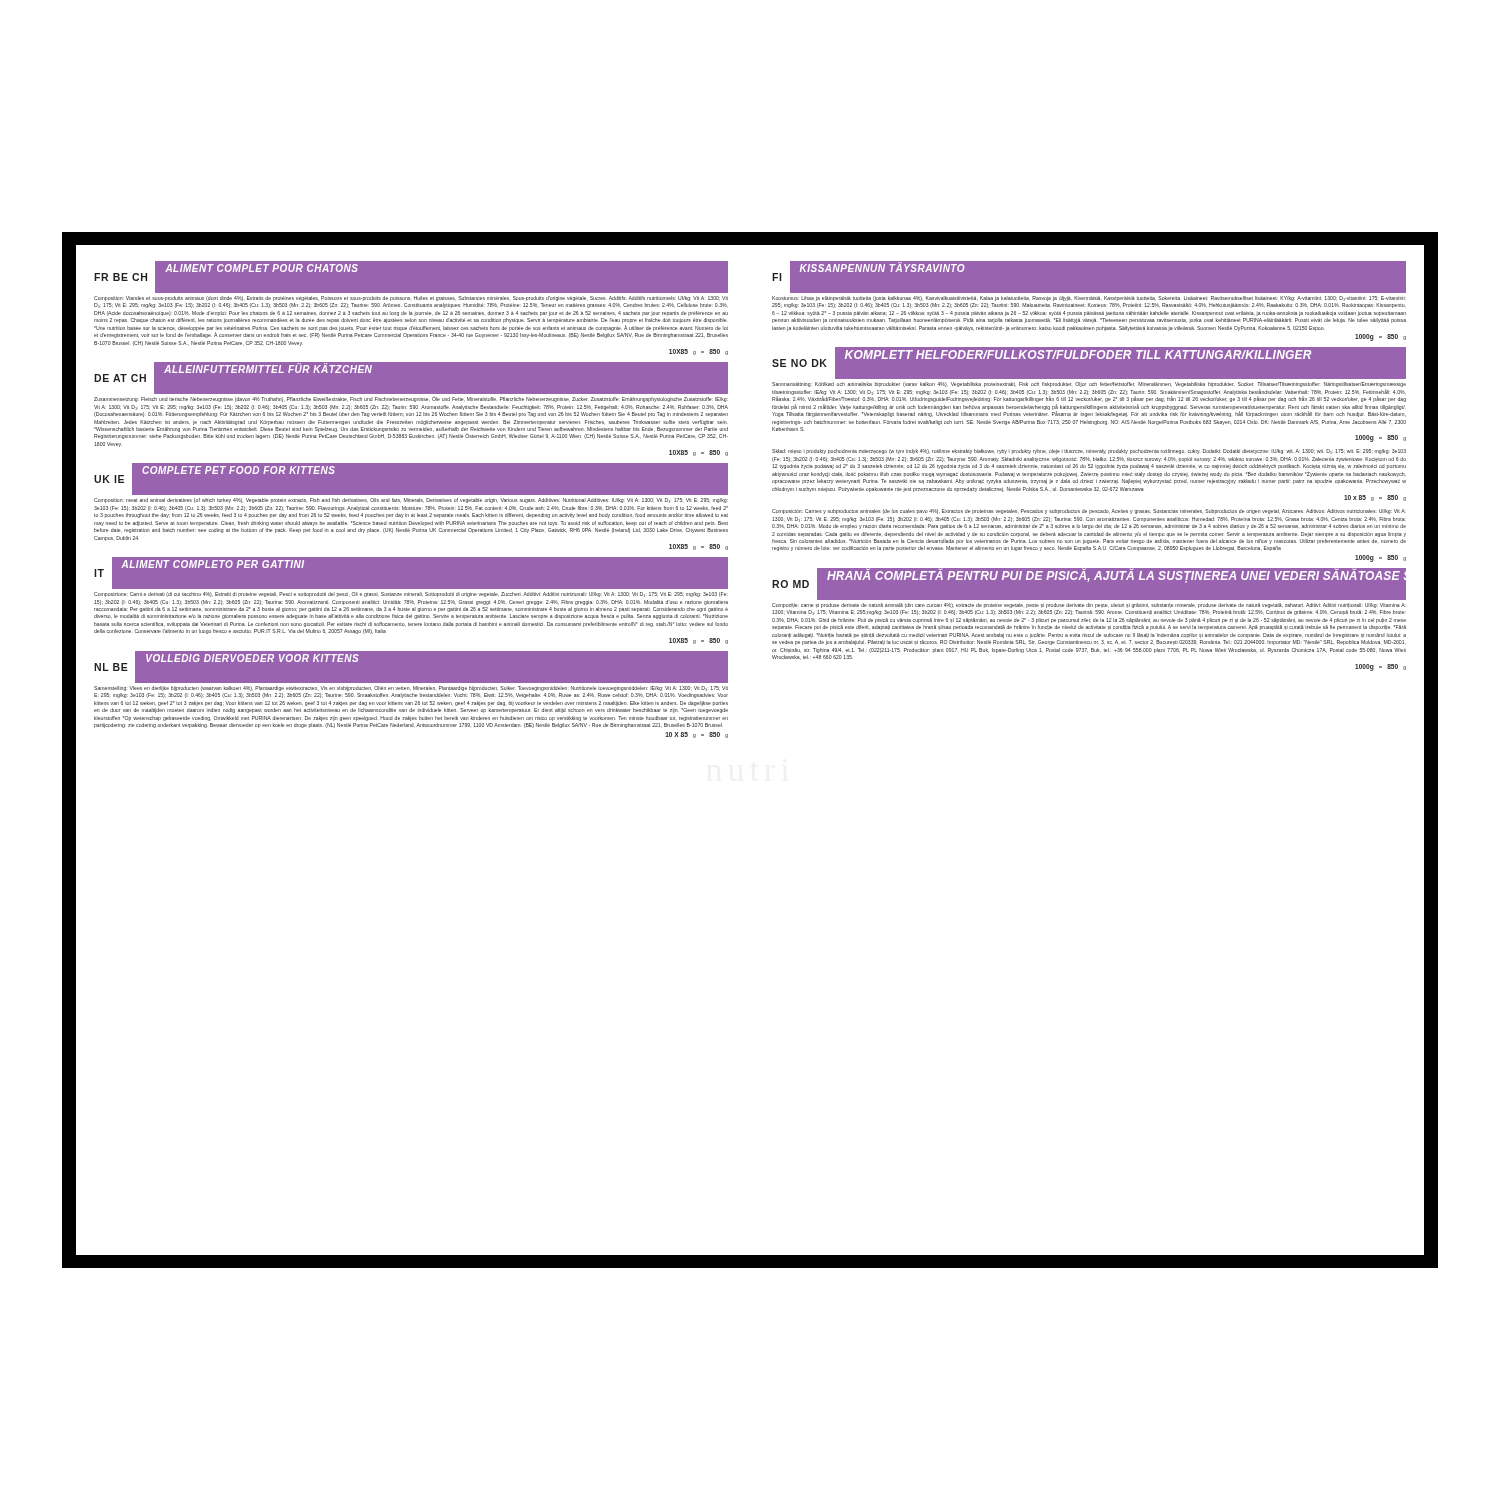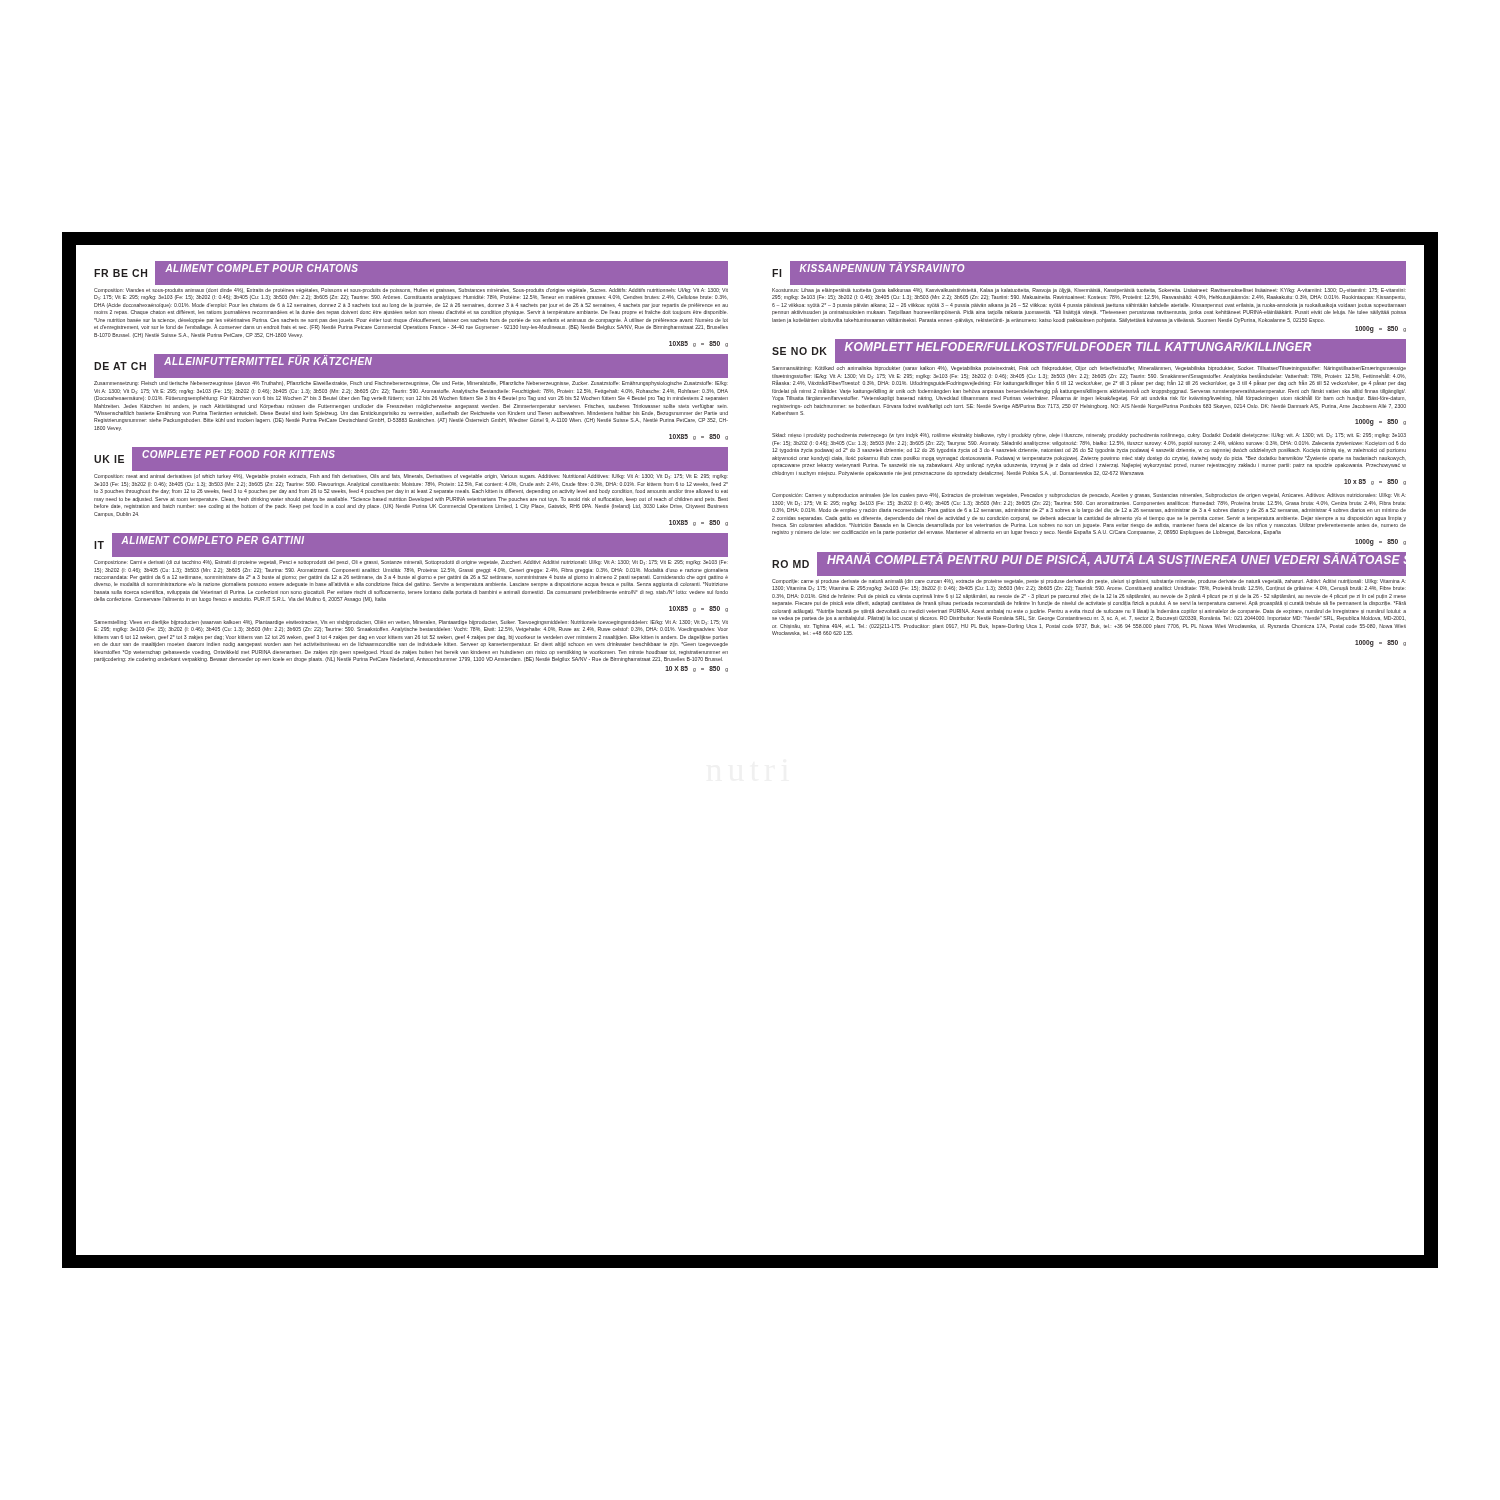--- a/index.html
+++ b/index.html
@@ -73,21 +73,21 @@
     align-items: center;
   }
   .hdr-bar {
     flex: 1;
     background: #9a63b0;
     color: #ffffff;
     font-size: 10px;
     font-weight: bold;
     font-style: italic;
     letter-spacing: 0.5px;
-    padding: 2px 8px 10px 10px;
+    padding: 2px 8px 18px 10px;
     line-height: 12px;
     display: flex;
     align-items: center;
     white-space: nowrap;
     overflow: hidden;
     text-overflow: ellipsis;
   }
   .hdr-bar.small { font-size: 12px; letter-spacing: 0.2px; }
 
   .body-text {
@@ -192,20 +192,24 @@
             <div class="foot">
               <span class="qty">10X85</span>
               <span class="unit">g</span>
               <span class="sep">=</span>
               <span class="qty">850</span>
               <span class="unit">g</span>
             </div>
           </div>
 
           <div class="section">
+            <div class="hdr">
+              <div class="hdr-codes">NL BE</div>
+              <div class="hdr-bar">VOLLEDIG DIERVOEDER VOOR KITTENS</div>
+            </div>
             <div class="body-text">Samenstelling: Vlees en dierlijke bijproducten (waarvan kalkoen 4%), Plantaardige eiwitextracten, Vis en visbijproducten, Oliën en vetten, Mineralen, Plantaardige bijproducten, Suiker. Toevoegingsmiddelen: Nutritionele toevoegingsmiddelen: IE/kg: Vit A: 1300; Vit D₃: 175; Vit E: 295; mg/kg: 3e103 (Fe: 15); 3b202 (I: 0.46); 3b405 (Cu: 1.3); 3b503 (Mn: 2.2); 3b605 (Zn: 22); Taurine: 590. Smaakstoffen. Analytische bestanddelen: Vocht: 78%, Eiwit: 12.5%, Vetgehalte: 4.0%, Ruwe as: 2.4%, Ruwe celstof: 0.3%, DHA: 0.01%. Voedingsadvies: Voor kittens van 6 tot 12 weken, geef 2* tot 3 zakjes per dag; Voor kittens van 12 tot 26 weken, geef 3 tot 4 zakjes per dag en voor kittens van 26 tot 52 weken, geef 4 zakjes per dag, bij voorkeur te verdelen over minstens 2 maaltijden. Elke kitten is anders. De dagelijkse porties en de duur van de maaltijden moeten daarom indien nodig aangepast worden aan het activiteitsniveau en de lichaamsconditie van de individuele kitten. Serveer op kamertemperatuur. Er dient altijd schoon en vers drinkwater beschikbaar te zijn. *Geen toegevoegde kleurstoffen *Op wetenschap gebaseerde voeding, Ontwikkeld met PURINA dierenartsen. De zakjes zijn geen speelgoed. Houd de zakjes buiten het bereik van kinderen en huisdieren om risico op verstikking te voorkomen. Ten minste houdbaar tot, registratienummer en partijcodering: zie codering onderkant verpakking. Bewaar diervoeder op een koele en droge plaats. (NL) Nestlé Purina PetCare Nederland, Antwoordnummer 1799, 1100 VD Amsterdam. (BE) Nestlé Belgilux SA/NV - Rue de Birminghamstraat 221, Bruxelles B-1070 Brussel.</div>
             <div class="foot">
               <span class="qty">10 X 85</span>
               <span class="unit">g</span>
               <span class="sep">=</span>
               <span class="qty">850</span>
               <span class="unit">g</span>
             </div>
           </div>
 

